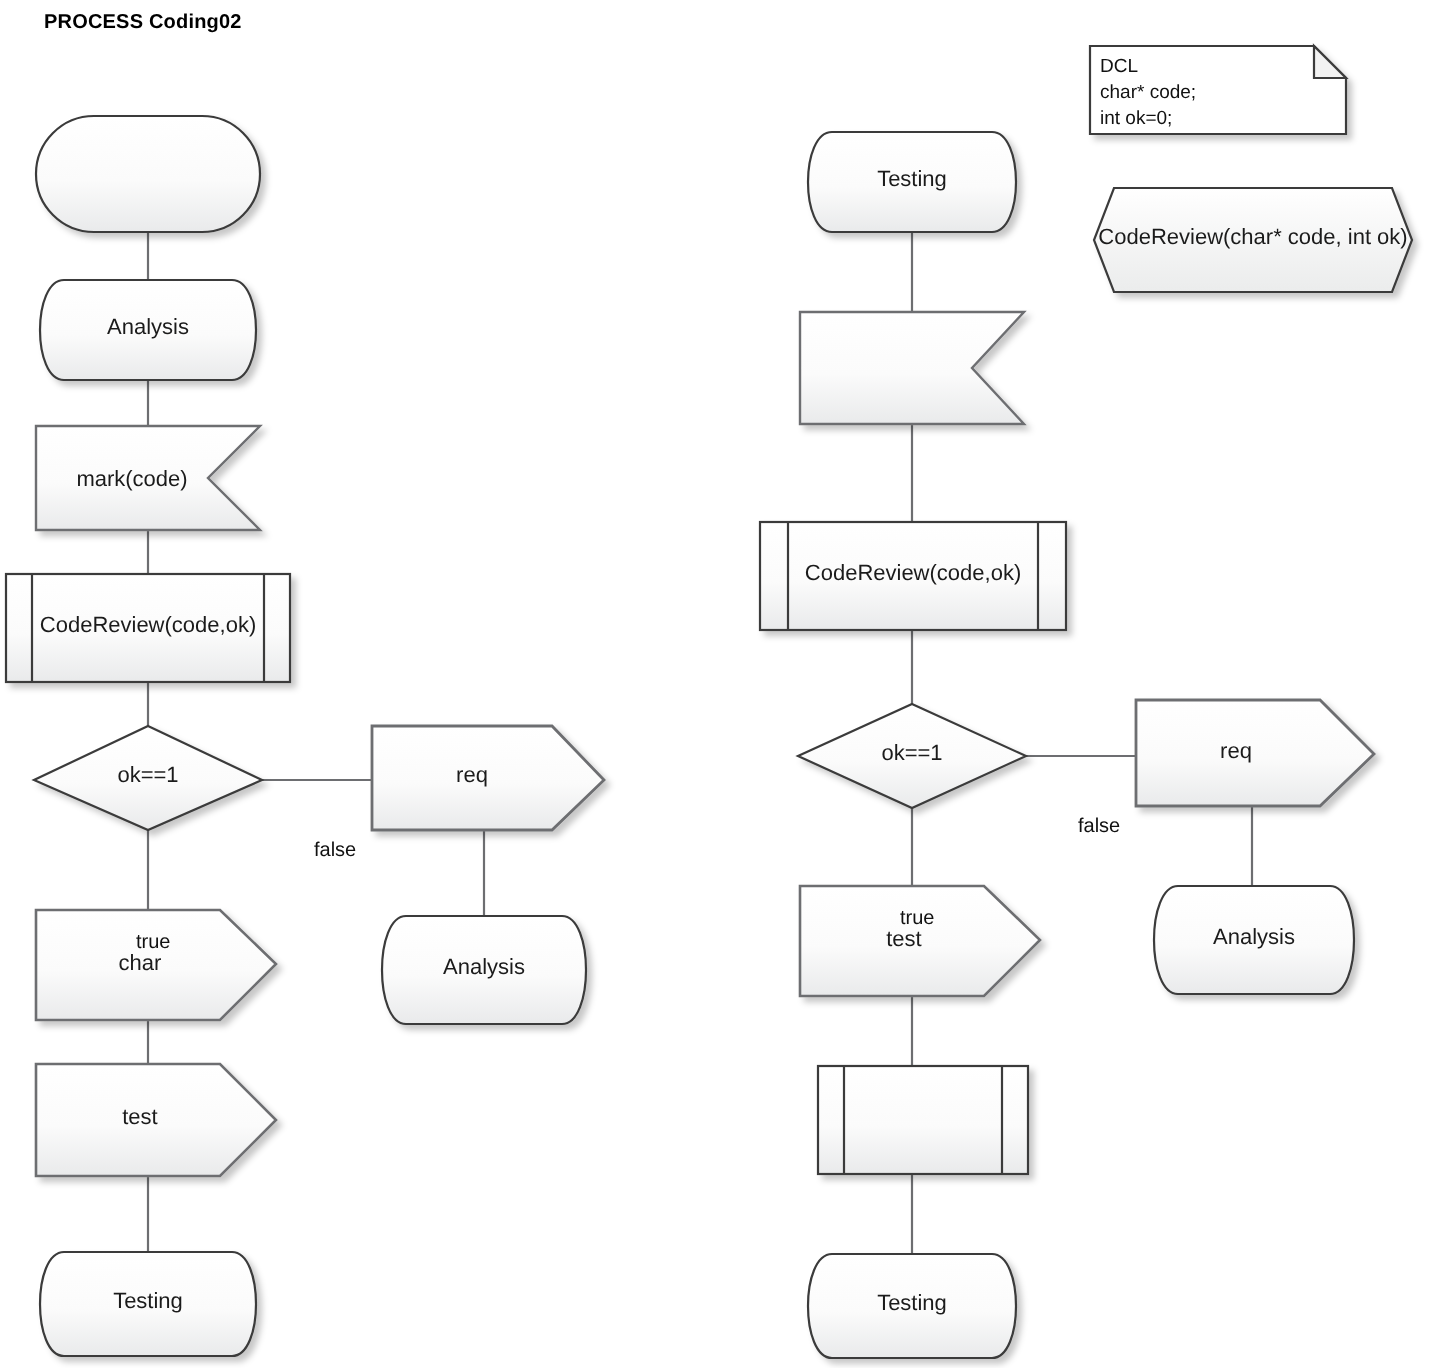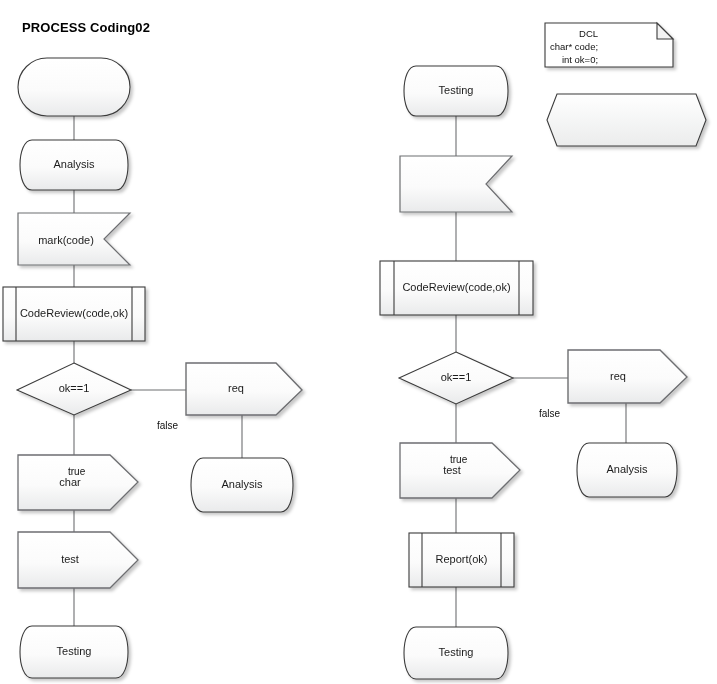--- a/index.html
+++ b/index.html
@@ -22,33 +22,33 @@
   }
   .edge-label{
     position:absolute;
     font-size:10px;
     color:#111111;
     white-space:nowrap;
     margin-top:36px;
   }
   #page-title{
     position:absolute;
-    left:22px;top:20px;
-    font-size:13px;
+    left:22px;top:6px;
+    font-size:10px;
     font-weight:bold;
     color:#000000;
     letter-spacing:0.1px;
   }
   .note-text{
     position:absolute;
     font-size:9.5px;
     line-height:13px;
     color:#111111;
     white-space:pre;
-    text-align:right;
+    text-align:left;
   }
 </style>
 </head>
 <body>
 
 <div id="canvas">
 
   <div id="page-title">PROCESS Coding02</div>
 
   <svg id="svg" width="717" height="684" viewBox="0 0 717 684">
@@ -178,26 +178,26 @@
   <div class="node-label" style="left:380px;top:261px;width:153px;height:54px;">CodeReview(code,ok)</div>
 
   <div class="node-label" style="left:399px;top:352px;width:114px;height:52px;">ok==1</div>
 
   <div class="node-label" style="left:568px;top:350px;width:100px;height:53px;">req</div>
 
   <div class="node-label" style="left:573px;top:443px;width:108px;height:54px;">Analysis</div>
 
   <div class="node-label" style="left:400px;top:443px;width:104px;height:55px;">test</div>
 
-  <div class="node-label" style="left:409px;top:533px;width:105px;height:54px;">Report(ok)</div>
 
   <div class="node-label" style="left:400px;top:627px;width:112px;height:52px;">Testing</div>
 
   <div class="edge-label" style="left:539px;top:372px;">false</div>
 
   <div class="edge-label" style="left:450px;top:418px;">true</div>
 
   <div class="note-text" style="left:550px;top:27px;">DCL
 char* code;
 int ok=0;</div>
 
+  <div class="node-label" style="left:557px;top:94px;width:139px;height:52px;">CodeReview(char* code, int ok)</div>
 
 </div>
 
 </body></html>

